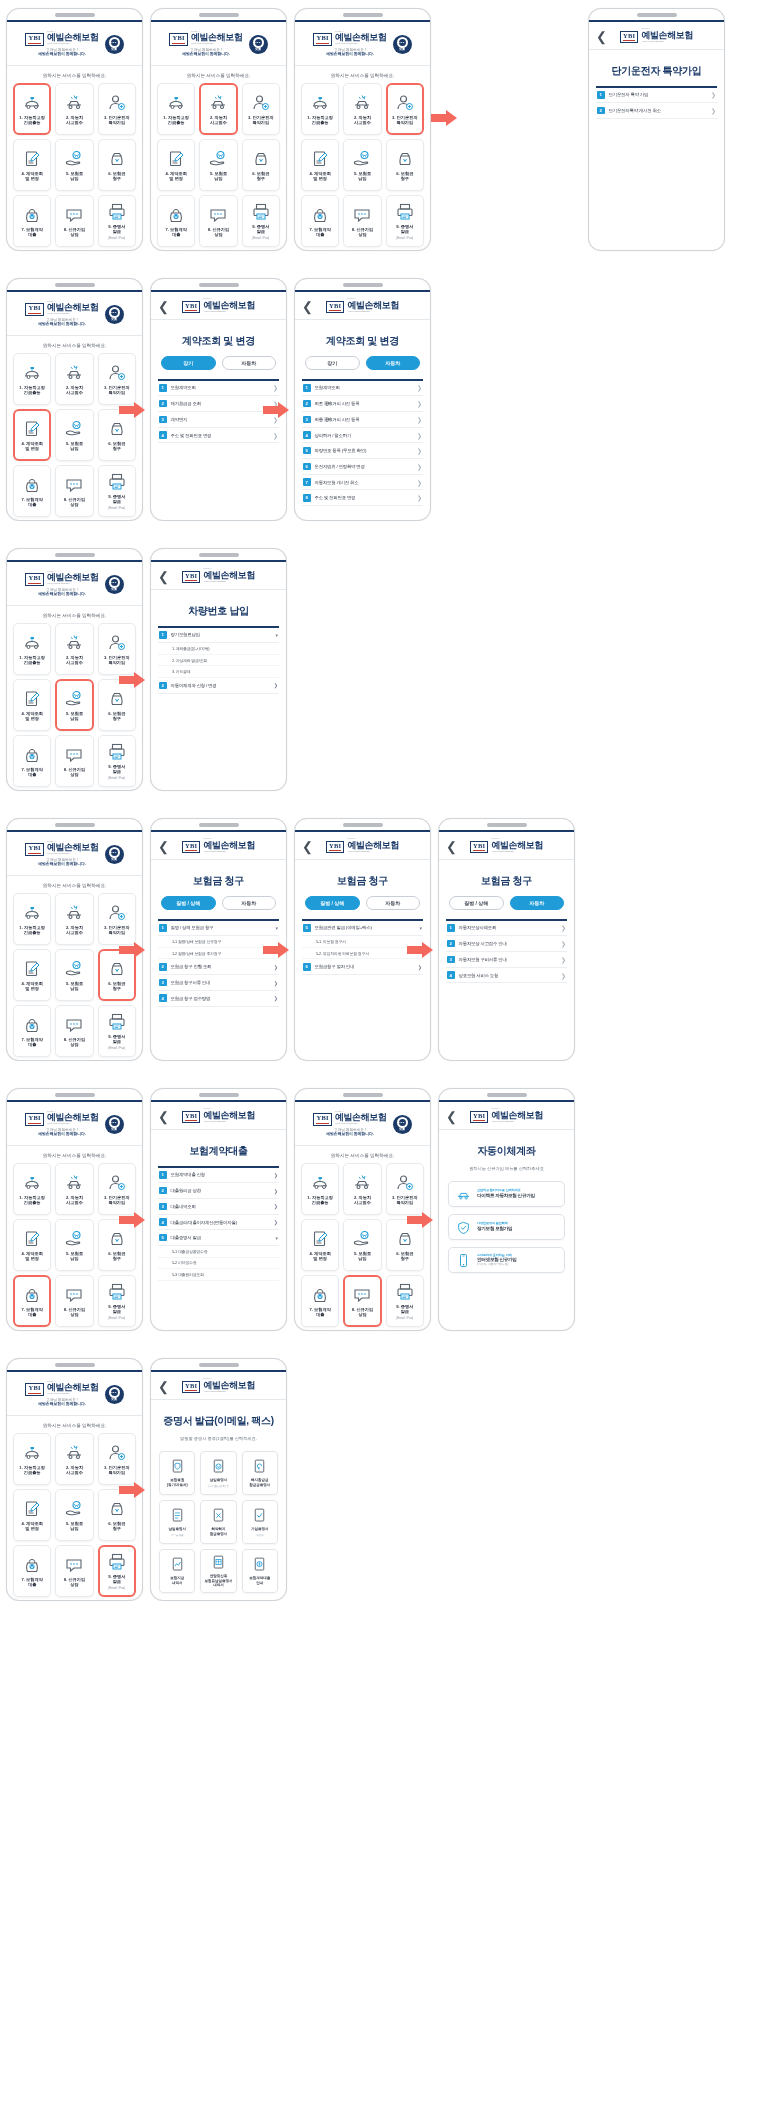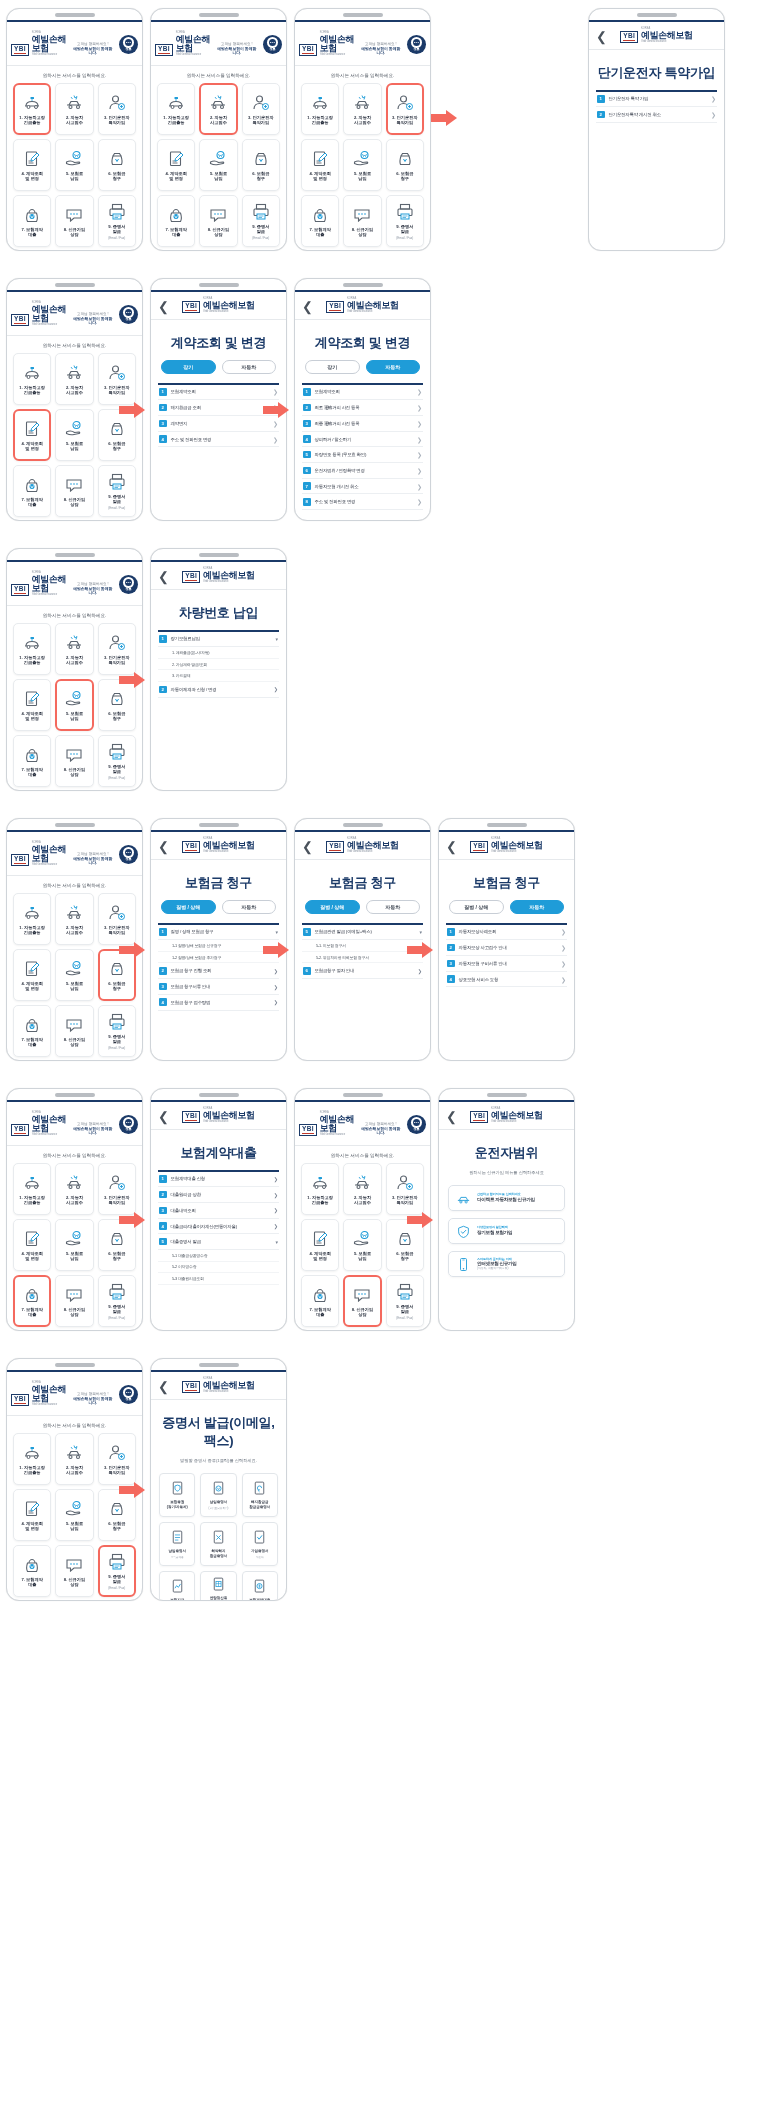--- a/index.html
+++ b/index.html
@@ -28,21 +28,21 @@
   .topline { height:2px; background:#1b3a68; width:100%; }
 
   
   .hdr {
     padding: 5px 4px 4px 4px;
     display:flex; align-items:center; justify-content:center;
     gap:6px; position:relative;
     border-bottom:1px solid #e6e9ec;
     height: 44px;
   }
-  .logoblock{ display:flex; flex-direction:row; align-items:flex-end; }
+  .logoblock{ display:flex; flex-direction:column; align-items:center;font-family:Liberation Serif, serif; }
   .logorow{ display:flex; align-items:flex-end; gap:3px; }
   .ybi {
     border:1.4px solid #1b3a68; color:#1b3a68; font-weight:bold;
     font-size:6.5px; padding:1px 2px; letter-spacing:.3px;
     line-height:1; background:#fff;
   }
   .ybi .bar{display:block;height:1px;background:#c0392b;margin-top:1px;}
   .brand{ display:flex; flex-direction:column; line-height:1; }
   .brand .kr{ font-size:9px; font-weight:bold; color:#1b3a68; letter-spacing:-.4px;}
   .brand .en{ font-size:2.6px; color:#8a93a0; letter-spacing:-.1px; margin-top:1px;}
@@ -91,21 +91,21 @@
 
   
   .dhdr{
     height:28px; display:flex; align-items:center; justify-content:center;
     position:relative; border-bottom:1px solid #e6e9ec;
   }
   .backx{
     position:absolute; left:7px; top:50%; transform:translateY(-50%);
     font-size:13px; color:#4a525c; line-height:1; font-weight:300;
   }
-  .dtitle{ text-align:center; font-size:13px; font-weight:bold; color:#1b3a68; padding:14px 4px 8px 4px; letter-spacing:-.3px;}
+  .dtitle{ text-align:center; font-size:10px; font-weight:bold; color:#1b3a68; padding:14px 4px 8px 4px; letter-spacing:-.3px;}
   .dsubtitle{ text-align:center; font-size:4.2px; color:#6b747f; padding:0 6px 8px 6px; }
   .tabs{ display:flex; gap:6px; justify-content:center; padding:0 10px 9px 10px; }
   .tab{
     flex:1; height:14px; border-radius:8px; display:flex;
     align-items:center; justify-content:center;
     font-size:5px; font-weight:bold;
   }
   .tab.on{ background:#1f9cd8; color:#fff; border:1px solid #1f9cd8; }
   .tab.off{ background:#fff; color:#3c4450; border:1px solid #c8ced6; }
 
@@ -1670,21 +1670,21 @@
       <span class="ybi">YBI<span class="bar"></span></span>
       <span class="brand">
         <span class="tm">KOREA</span>
         <span class="kr">예빌손해보험</span>
         <span class="en">Yebil General Insurance</span>
       </span>
     </div>
 
   </div>
   </div>
-      <div class="dtitle">운전자범위</div>
+      <div class="dtitle">자동이체계좌</div>
     <div class="dsubtitle">원하시는 신규가입 메뉴를 선택하주세요</div>
     <div class="cards">
         <div class="card">
       <span class="cglyph">
             <svg width="15" height="15" viewBox="0 0 40 40">
               <path d="M5 25h30" stroke="#1f9cd8" stroke-width="2.4"></path>
    <path d="M9 25l4-8h14l4 8" fill="none" stroke="#1f9cd8" stroke-width="2.4"></path>
    <circle cx="13" cy="29" r="3" fill="none" stroke="#1f9cd8" stroke-width="2.2"></circle>
    <circle cx="27" cy="29" r="3" fill="none" stroke="#1f9cd8" stroke-width="2.2"></circle>
             </svg>

